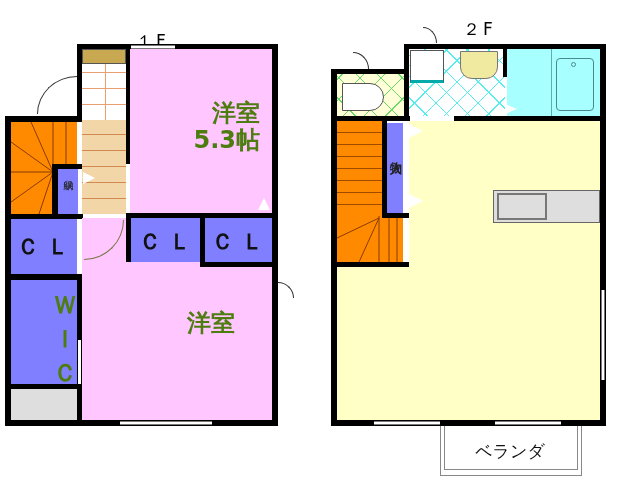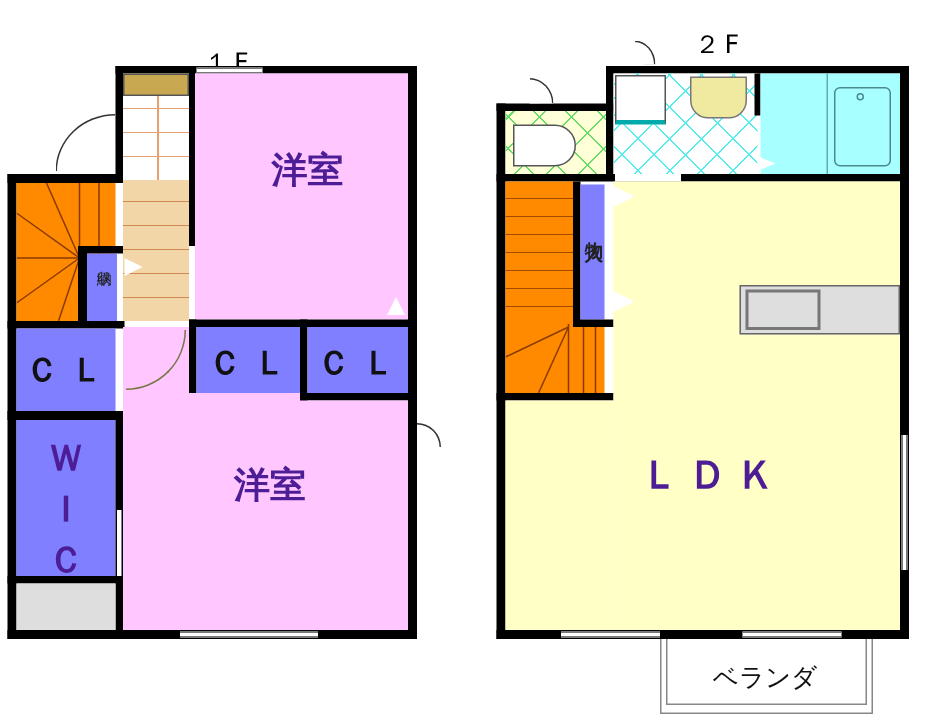--- a/index.html
+++ b/index.html
@@ -1,20 +1,20 @@
 <!DOCTYPE html>
 <html><head>
 <meta charset="utf-8">
 <style>
   html,body{margin:0;padding:0;background:#ffffff;}
   body{width:623px;height:480px;position:relative;overflow:hidden;font-family:"DejaVu Sans","Liberation Sans",sans-serif;}
   .abs{position:absolute;box-sizing:border-box;}
   .wall{background:#000;}
   .floor-label{font-size:17px;color:#000;letter-spacing:3px;}
-  .room-label{color:#4c1d95;text-align:center;font-weight:bold;line-height:1.12;}
+  .room-label{color:#4d7c0f;text-align:right;font-weight:bold;line-height:1.12;}
   .pink{background:#ffc6ff;}
   .purple{background:#7f7fff;}
   .orange{background:#ff8a00;}
   .yellow{background:#ffffc6;}
   .cyan{background:#a8ffff;}
   .gray{background:#dedede;}
   .tile-tan{background:#f3d6a8;
     background-image:repeating-linear-gradient(0deg,transparent 0 15px,#d08a50 15px 16px);}
   .tile-white{background:#fff;
     background-image:repeating-linear-gradient(0deg,transparent 0 15px,#e8a070 15px 16px),repeating-linear-gradient(90deg,transparent 0 23px,#e8a070 23px 24px);}
@@ -65,20 +65,21 @@
 <div class="abs wall" style="left:52px;top:164px;width:30px;height:5px;"></div>
 <div class="abs wall" style="left:52px;top:164px;width:6px;height:50px;"></div>
 
 <div class="abs purple" style="left:58px;top:169px;width:20px;height:45px;"></div>
 <div class="abs" style="left:60px;top:172px;width:14px;font-size:10px;line-height:11px;writing-mode:vertical-rl;color:#222;">収納</div>
 <div class="abs" style="left:83px;top:172px;width:0;height:0;border-top:6px solid transparent;border-bottom:6px solid transparent;border-left:12px solid #fff;"></div>
 
 <div class="abs pink" style="left:130px;top:49px;width:142px;height:164px;"></div>
 <div class="abs room-label" style="left:150px;top:100px;width:110px;font-size:24px;">
   <div>洋室</div>
+  <div>5.3帖</div>
 </div>
 <div class="abs" style="left:258px;top:198px;width:0;height:0;border-left:6px solid transparent;border-right:6px solid transparent;border-bottom:12px solid #fff;"></div>
 
 <div class="abs wall" style="left:126px;top:213px;width:152px;height:5px;"></div>
 <div class="abs wall" style="left:5px;top:214px;width:78px;height:5px;"></div>
 
 <div class="abs purple" style="left:11px;top:219px;width:66px;height:55px;"></div>
 <div class="abs cl-text" style="left:11px;top:232px;width:72px;">ＣＬ</div>
 <div class="abs" style="left:83px;top:262px;width:0;height:0;border-top:6px solid transparent;border-bottom:6px solid transparent;border-left:12px solid #fff;"></div>
 <div class="abs wall" style="left:5px;top:274px;width:78px;height:6px;"></div>
@@ -165,18 +166,17 @@
 <div class="abs yellow" style="left:409px;top:121px;width:191px;height:299px;"></div>
 <div class="abs yellow" style="left:337px;top:267px;width:72px;height:153px;"></div>
 <div class="abs" style="left:409px;top:124px;width:0;height:0;border-top:7px solid transparent;border-bottom:7px solid transparent;border-left:14px solid #fff;"></div>
 <div class="abs" style="left:409px;top:194px;width:0;height:0;border-top:7px solid transparent;border-bottom:7px solid transparent;border-left:14px solid #fff;"></div>
 <div class="abs" style="left:505px;top:104px;width:0;height:0;border-top:5px solid transparent;border-bottom:5px solid transparent;border-left:12px solid #fff;"></div>
 
 <div class="abs gray" style="left:493px;top:190px;width:107px;height:33px;border:1px solid #666;"></div>
 <div class="abs" style="left:497px;top:193px;width:50px;height:27px;border:2px solid #777;"></div>
 
 <div class="abs room-label" style="left:405px;top:303px;width:140px;font-size:26px;">
-  <div style="letter-spacing:6px;">ＬＤＫ</div>
 </div>
 
 <div class="abs" style="left:440px;top:426px;width:142px;height:50px;border:1px solid #888;border-top:none;"></div>
 <div class="abs" style="left:444px;top:426px;width:134px;height:44px;border:1px solid #888;border-top:none;"></div>
 <div class="abs" style="left:460px;top:440px;width:100px;text-align:center;font-size:17px;color:#111;">ベランダ</div>
 
 </body></html>

